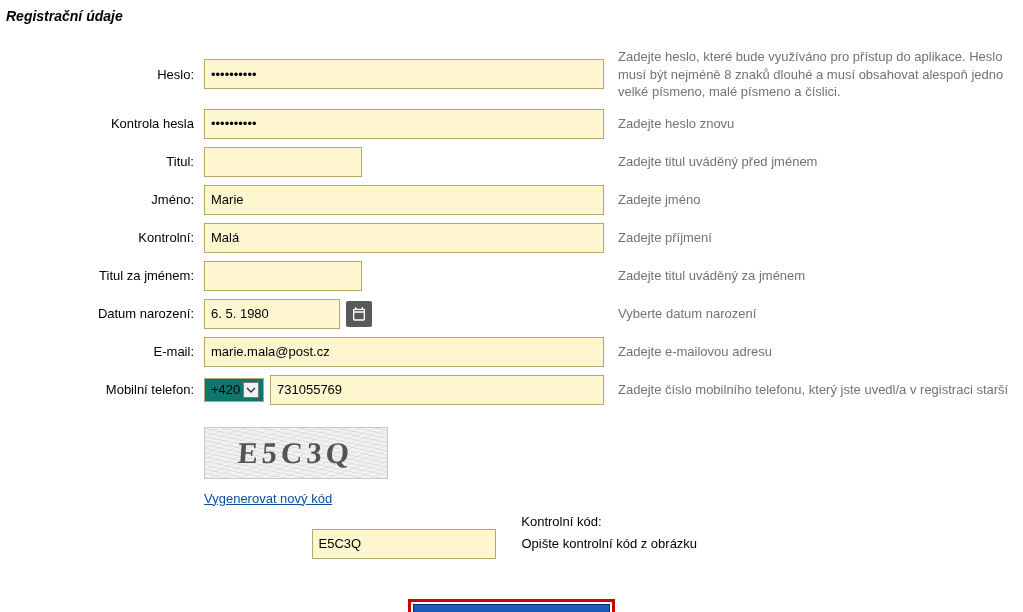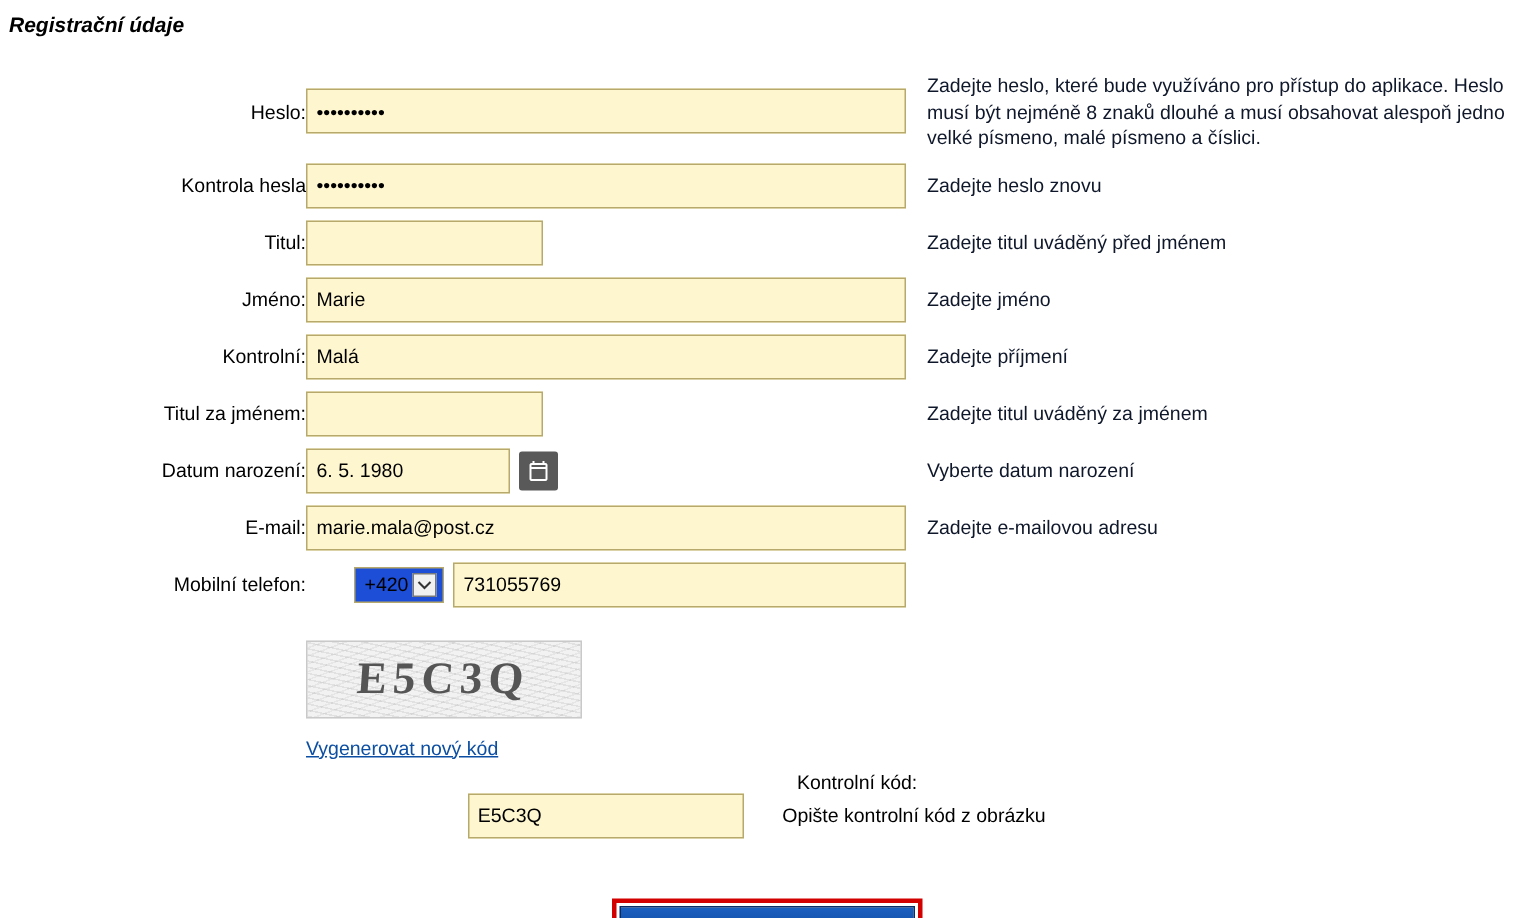--- a/index.html
+++ b/index.html
@@ -20,34 +20,35 @@
   .form { width: 100%; }
   .row {
     display: flex;
     align-items: center;
     margin-bottom: 8px;
   }
   .label-col {
     width: 200px;
     min-width: 200px;
     text-align: right;
+    padding-right: 10px;
     font-size: 13px;
   }
   .input-col {
     width: 400px;
     min-width: 400px;
     display: flex;
     align-items: center;
     gap: 6px;
   }
   .help-col {
     flex: 1;
     padding-left: 14px;
     font-size: 13px;
-    color: #0f172a;
+    color: #737373;
     line-height: 1.35;
   }
   input[type="text"], input[type="password"] {
     font-family: Arial, Helvetica, sans-serif;
     font-size: 13px;
     padding: 6px 6px;
     border: 1px solid #b7a96b;
     background: #fdf6cf;
     height: 30px;
   }
@@ -56,27 +57,26 @@
   .w-date { width: 136px; }
   .w-kod { width: 184px; }
   .input-grey {
     background: #eaeaea;
     border: 1px solid #b9b9b9;
   }
   .sel-prefix {
     width: 60px;
     height: 24px;
     border: 1px solid #b7a96b;
-    background: #1d4ed8;
+    background: #0f766e;
     display: flex;
     align-items: center;
     justify-content: space-between;
     padding: 0 4px 0 6px;
     font-size: 13px;
-    margin-left: 32px;
   }
   .sel-prefix .chev {
     width: 16px;
     height: 16px;
     border: 1px solid #7a7a7a;
     background: #f1f1f1;
     display: flex;
     align-items: center;
     justify-content: center;
   }
@@ -223,20 +223,21 @@
       <div class="sel-prefix">
         <span>+420</span>
         <span class="chev">
           <svg viewBox="0 0 10 10">
               <path d="M1 3 L5 7 L9 3" fill="none" stroke="#333" stroke-width="1.4"></path>
             </svg>
         </span>
       </div>
       <input type="text" class="phone-num" style="flex: 1 1 0%;" value="731055769">
     </div>
+    <div class="help-col">Zadejte číslo mobilního telefonu, který jste uvedl/a v registraci starší</div>
   </div>
 
   <div class="row" style="margin-top:22px; align-items:flex-start;">
     <div class="label-col"></div>
     <div class="input-col" style="flex-direction:column; align-items:flex-start;">
       <div class="captcha-box">
         <div class="captcha-noise"></div>
         <span class="captcha-text">E5C3Q</span>
       </div>
       <a href="#" class="gen-link">Vygenerovat nový kód</a>

